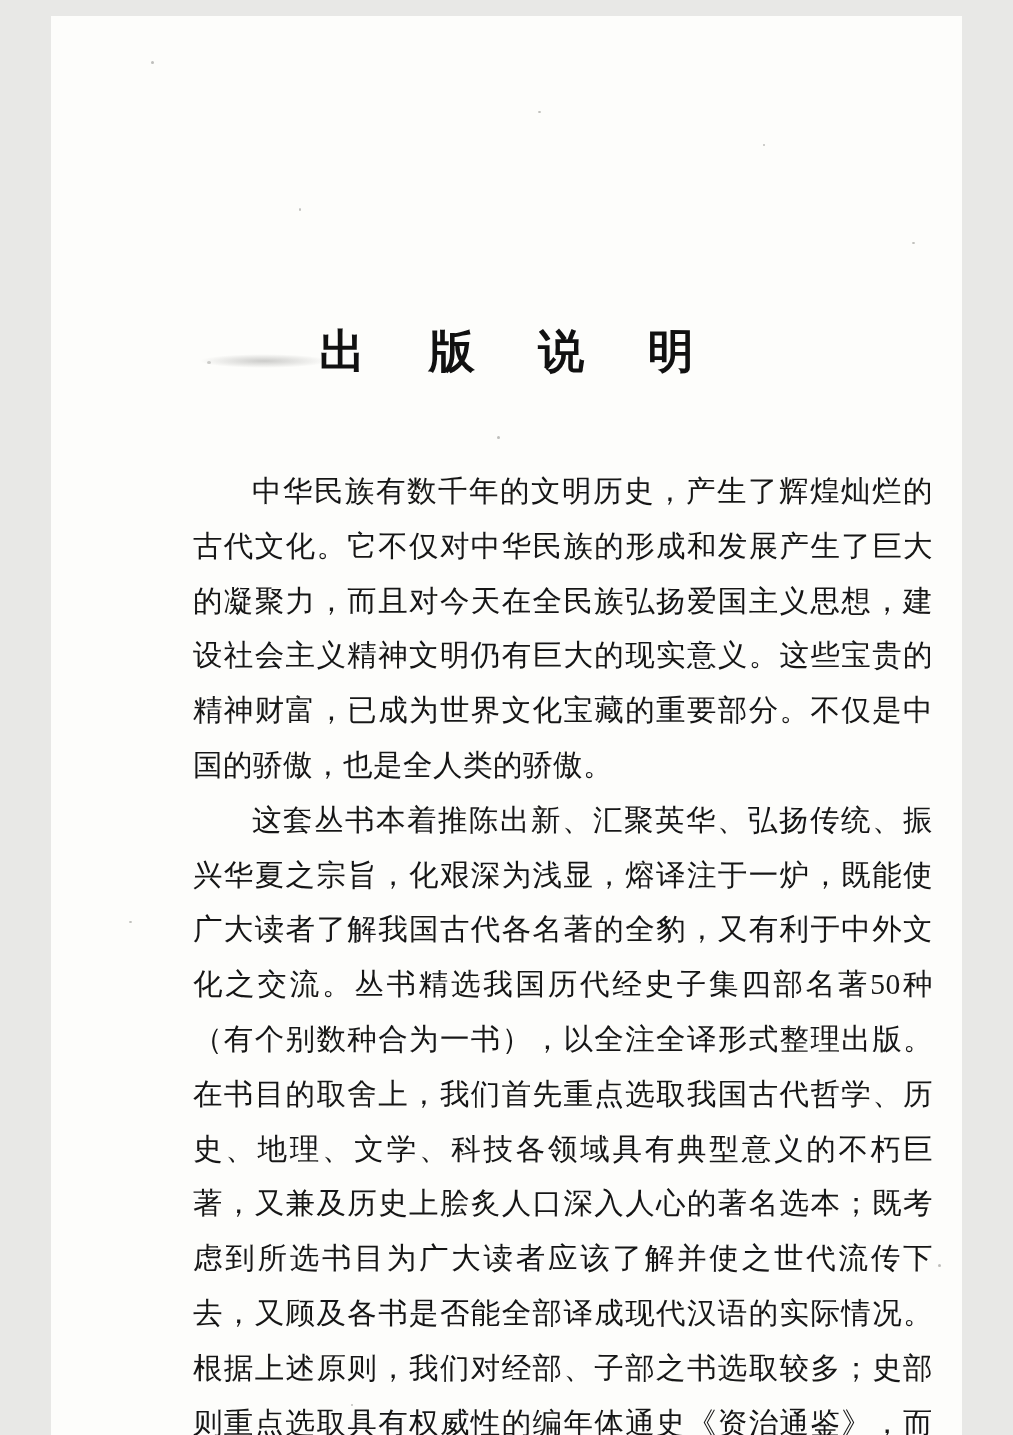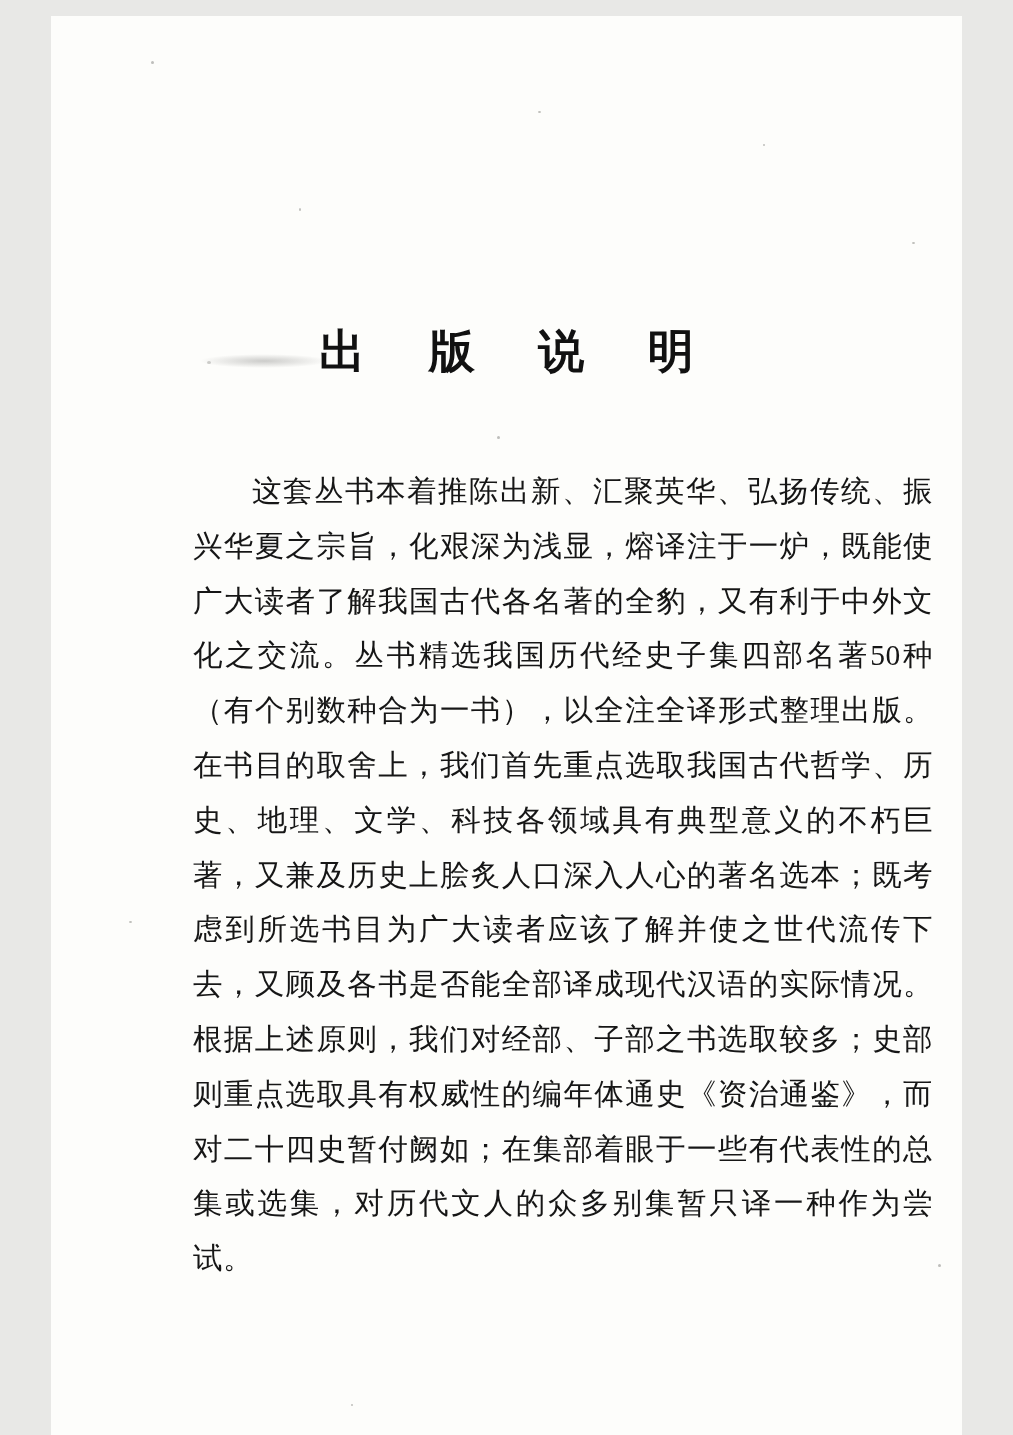--- a/index.html
+++ b/index.html
@@ -99,16 +99,17 @@
       <i class="speck s8"></i>
       <i class="speck s9"></i>
     <i class="speck s10"></i>
       <i class="speck s11"></i>
     <i class="smudge"></i>
   </div>
 
   <h1 class="title">出 版 说 明</h1>
 
   <div class="body-text">
+    <p>中华民族有数千年的文明历史，产生了辉煌灿烂的古代文化。它不仅对中华民族的形成和发展产生了巨大的凝聚力，而且对今天在全民族弘扬爱国主义思想，建设社会主义精神文明仍有巨大的现实意义。这些宝贵的精神财富，已成为世界文化宝藏的重要部分。不仅是中国的骄傲，也是全人类的骄傲。</p>
     <p>这套丛书本着推陈出新、汇聚英华、弘扬传统、振兴华夏之宗旨，化艰深为浅显，熔译注于一炉，既能使广大读者了解我国古代各名著的全豹，又有利于中外文化之交流。丛书精选我国历代经史子集四部名著50种（有个别数种合为一书），以全注全译形式整理出版。在书目的取舍上，我们首先重点选取我国古代哲学、历史、地理、文学、科技各领域具有典型意义的不朽巨著，又兼及历史上脍炙人口深入人心的著名选本；既考虑到所选书目为广大读者应该了解并使之世代流传下去，又顾及各书是否能全部译成现代汉语的实际情况。根据上述原则，我们对经部、子部之书选取较多；史部则重点选取具有权威性的编年体通史《资治通鉴》，而对二十四史暂付阙如；在集部着眼于一些有代表性的总集或选集，对历代文人的众多别集暂只译一种作为尝试。</p>
   </div>
 
 </div>
 
 </body></html>

